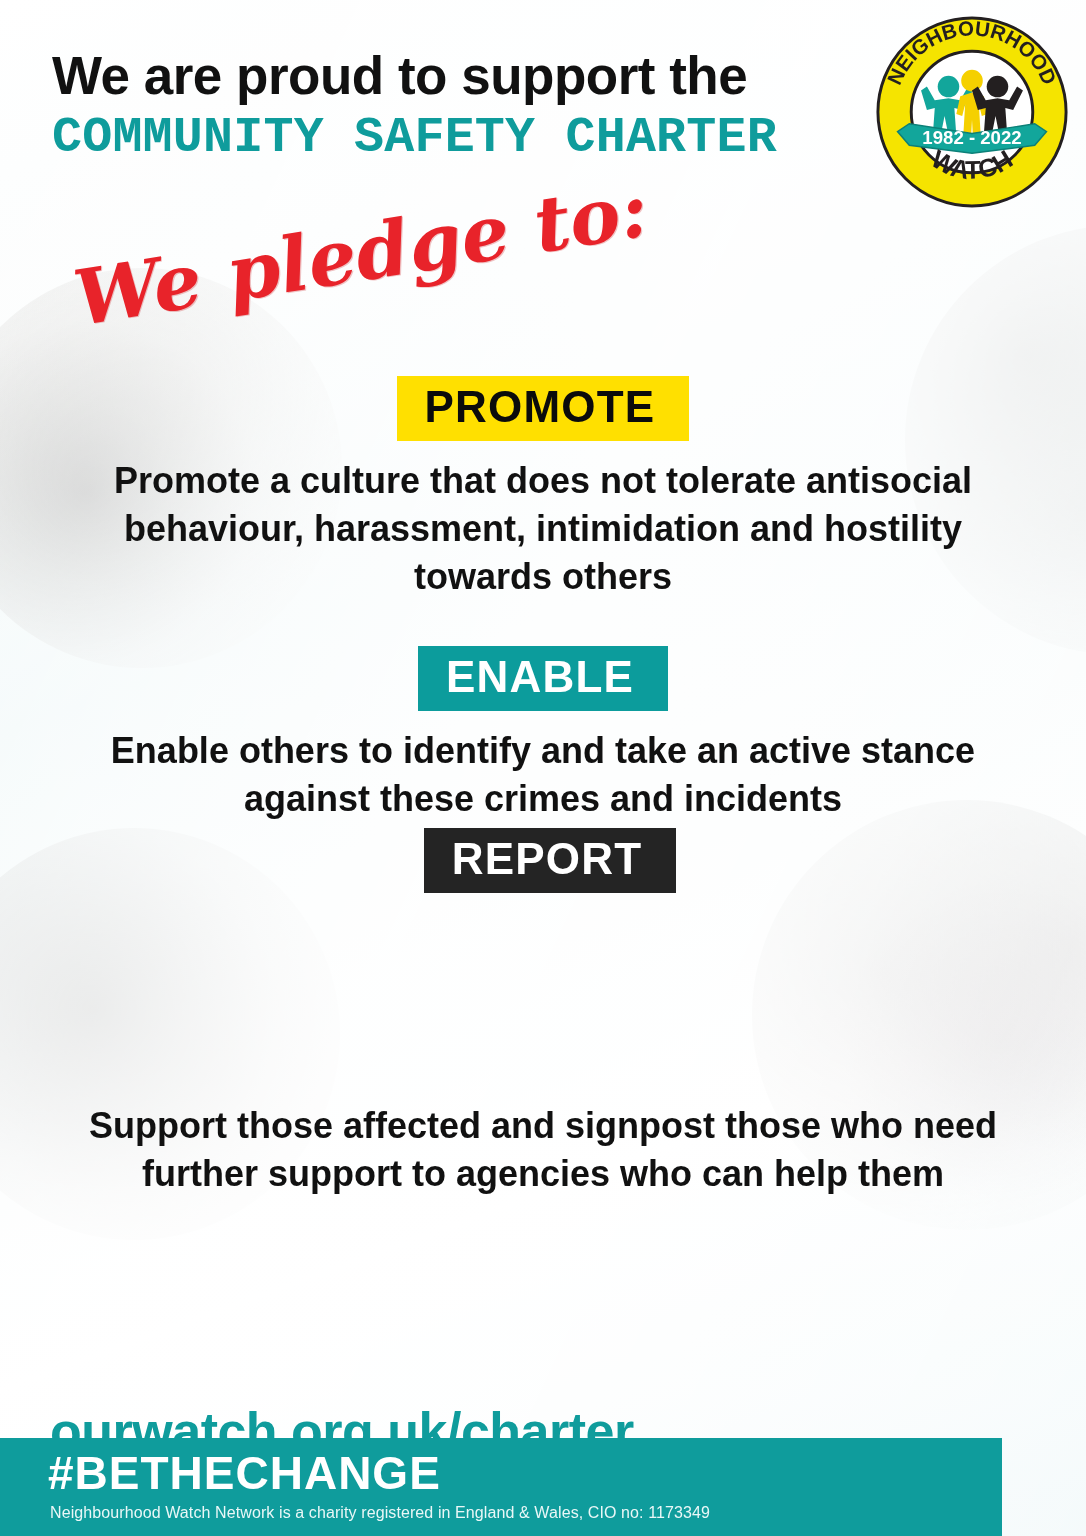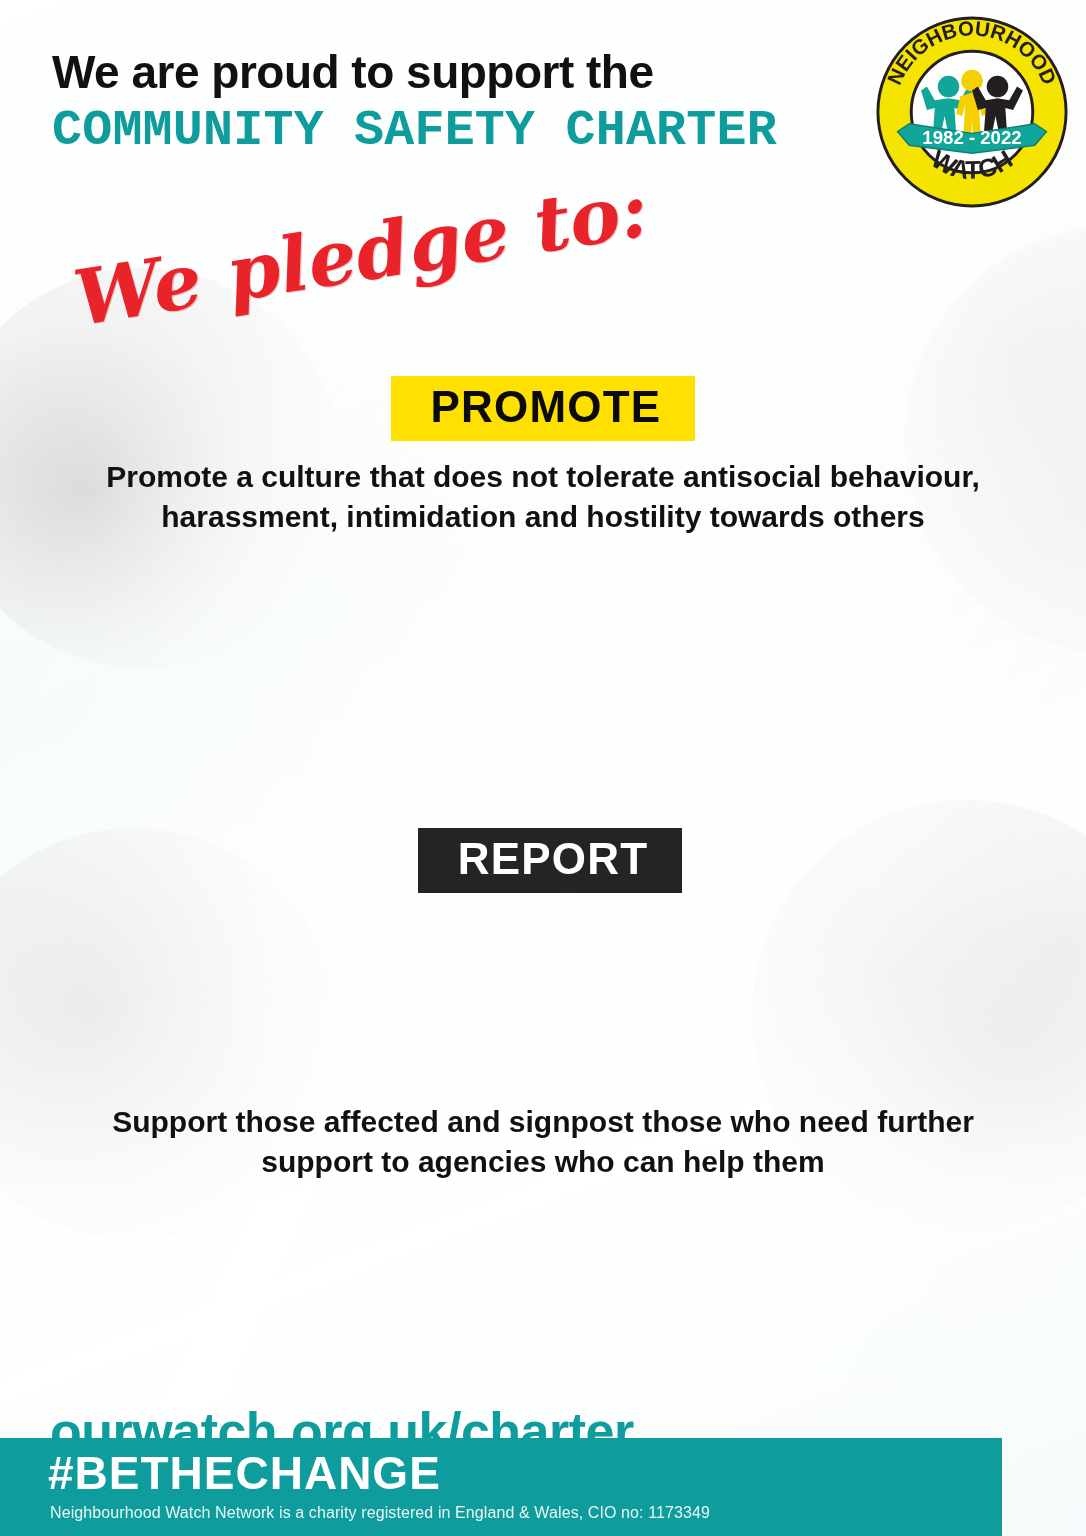--- a/index.html
+++ b/index.html
@@ -99,21 +99,21 @@
   }
 
   
   #header {
     position: absolute;
     left: 52px;
     top: 48px;
     width: 880px;
   }
   #headline-top {
-    font-size: 46px;
+    font-size: 53px;
     font-weight: bold;
     color: #111111;
     letter-spacing: -0.5px;
     line-height: 1.06;
     white-space: nowrap;
   }
   #headline-bottom {
     font-size: 50px;
     font-weight: bold;
     color: #0F9C9C;
@@ -154,31 +154,31 @@
     position: absolute;
     left: 0;
     width: 1086px;
     text-align: center;
   }
   .pledge-label {
     display: inline-block;
     font-size: 44px;
     font-weight: bold;
     letter-spacing: 1.2px;
-    padding: 9px 34px 12px 40px;
+    padding: 9px 34px 12px 28px;
     line-height: 1.0;
   }
   .label-promote { background: #FFE000; color: #0B0B0B; }
   .label-enable  { background: #0C9C9C; color: #FFFFFF; }
   .label-report  { background: #242424; color: #FFFFFF; }
   .label-support { background: #BDBDBD; color: #0B0B0B; }
 
   .pledge-body {
     margin: 0 auto;
-    font-size: 30px;
+    font-size: 36px;
     font-weight: bold;
     color: #111111;
     line-height: 1.34;
     padding-top: 16px;
   }
   #block-promote .pledge-body { width: 880px; }
   #block-enable  .pledge-body { width: 1000px; }
   #block-report  .pledge-body { width: 960px; }
   #block-support .pledge-body { width: 920px; }
 
@@ -283,20 +283,24 @@
     </svg>
   </div>
 
   <div id="pledge-script">We pledge to:</div>
 
   <div class="pledge-block" id="block-promote">
     <div class="pledge-label label-promote">PROMOTE</div>
     <div class="pledge-body">Promote a culture that does not tolerate antisocial behaviour, harassment, intimidation and hostility towards others</div>
   </div>
 
+  <div class="pledge-block" id="block-enable">
+    <div class="pledge-label label-enable">ENABLE</div>
+    <div class="pledge-body">Enable others to identify and take an active stance against these crimes and incidents</div>
+  </div>
 
   <div class="pledge-block" id="block-report">
     <div class="pledge-label label-report">REPORT</div>
   </div>
 
   <div class="pledge-block" id="block-support">
     <div class="pledge-body">Support those affected and signpost those who need further support to agencies who can help them</div>
   </div>
 
   <a id="charter-url" href="#">ourwatch.org.uk/charter</a>

